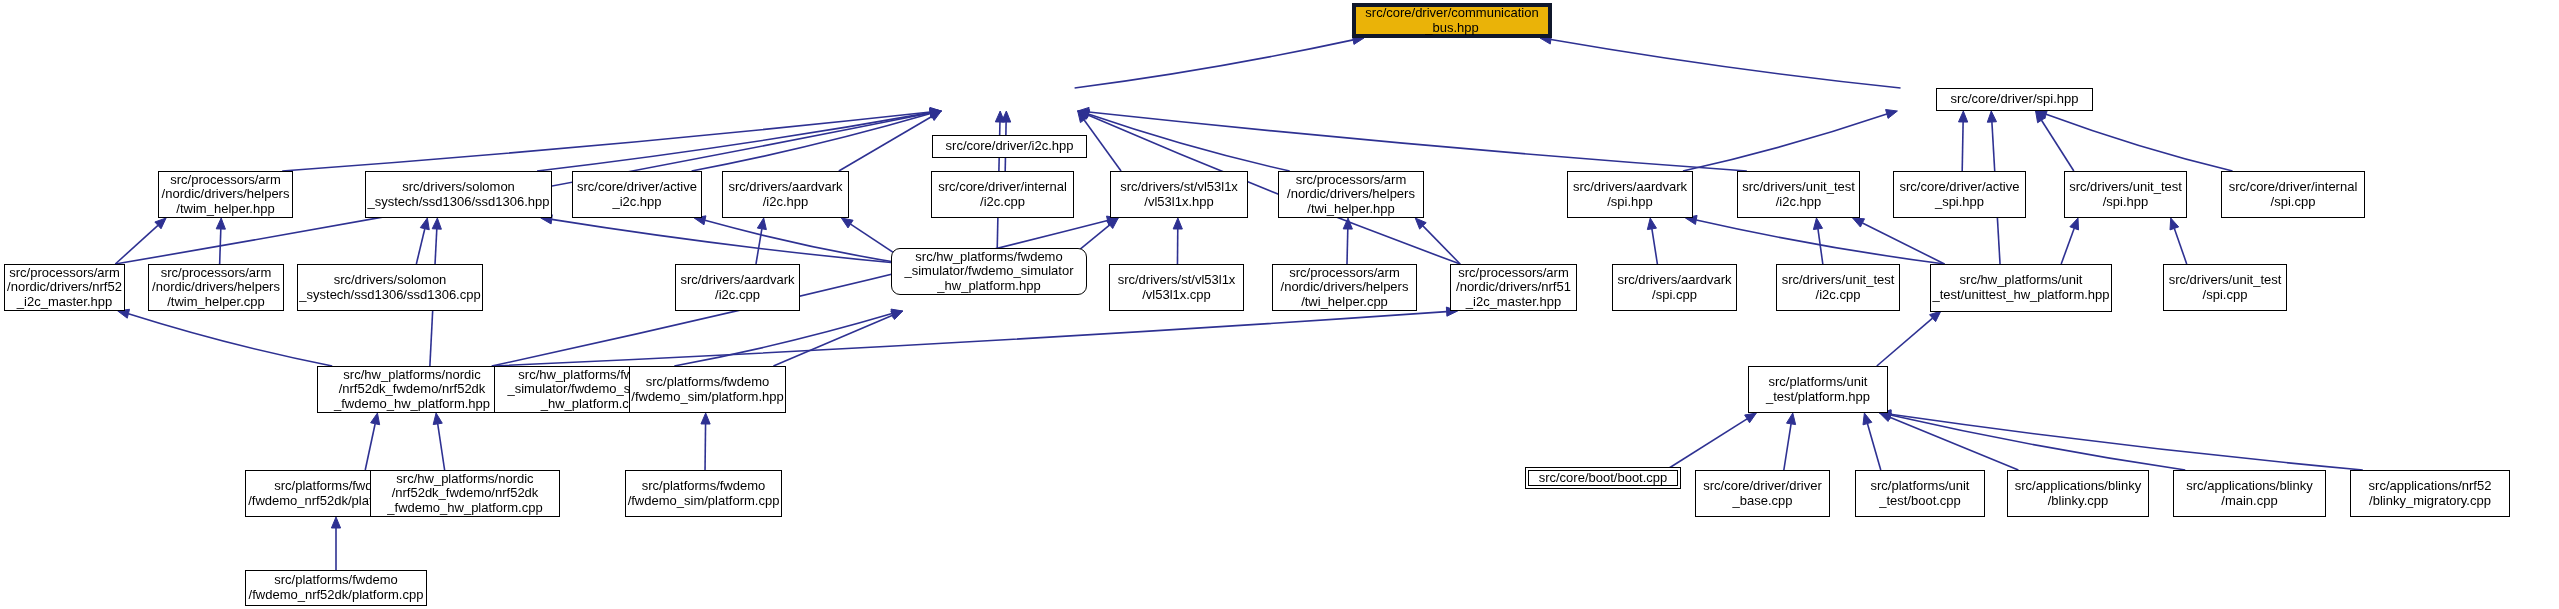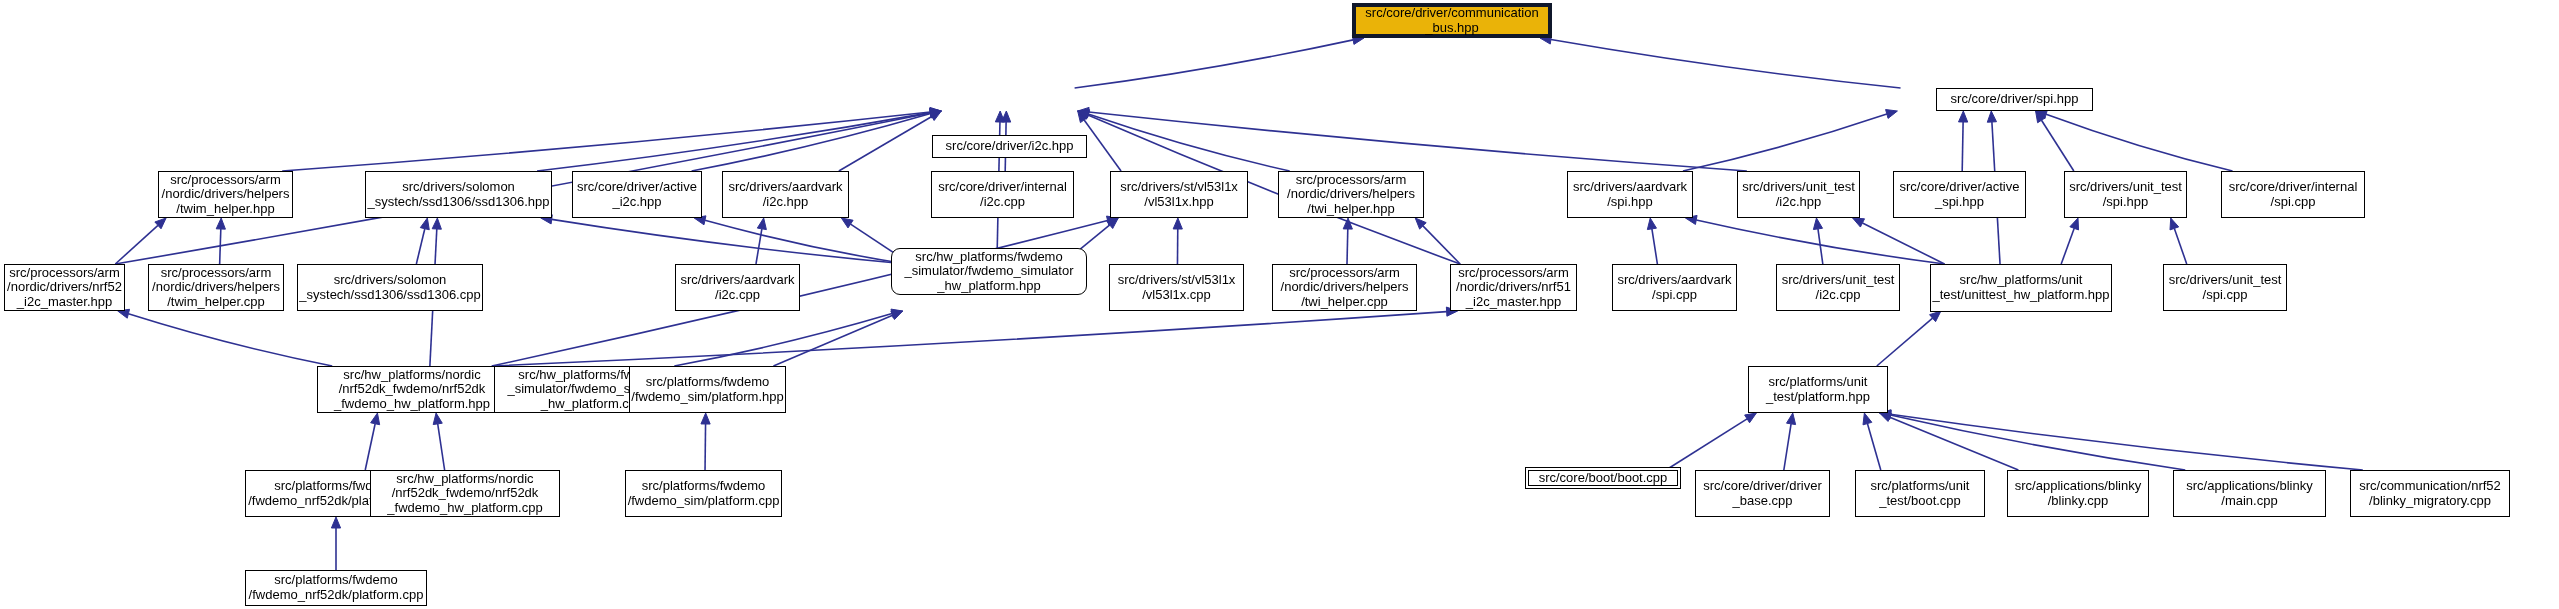--- a/index.html
+++ b/index.html
@@ -205,18 +205,18 @@
 /fwdemo_sim/platform.cpp</span></div>
       <div class="node" style="left: 1528px; top: 470px; width: 150px; height: 16px; box-shadow: rgb(255, 255, 255) 0px 0px 0px 2px, rgb(0, 0, 0) 0px 0px 0px 3px;"><span>src/core/boot/boot.cpp</span></div>
       <div class="node" style="left: 1695px; top: 470px; width: 135px; height: 47px; text-align: center;"><span>src/core/driver/driver
 _base.cpp</span></div>
       <div class="node" style="left: 1855px; top: 470px; width: 130px; height: 47px;"><span>src/platforms/unit
 _test/boot.cpp</span></div>
       <div class="node" style="left: 2007px; top: 470px; width: 142px; height: 47px;"><span>src/applications/blinky
 /blinky.cpp</span></div>
       <div class="node" style="left: 2173px; top: 470px; width: 153px; height: 47px;"><span>src/applications/blinky
 /main.cpp</span></div>
-      <div class="node" style="left: 2350px; top: 470px; width: 160px; height: 47px;"><span>src/communication/nrf52
+      <div class="node" style="left: 2350px; top: 470px; width: 160px; height: 47px;"><span>src/applications/nrf52
 /blinky_migratory.cpp</span></div>
       <div class="node" style="left: 245px; top: 570px; width: 182px; height: 36px;"><span>src/platforms/fwdemo
 /fwdemo_nrf52dk/platform.cpp</span></div>
     </div>
 </div>
 
 </body></html>

